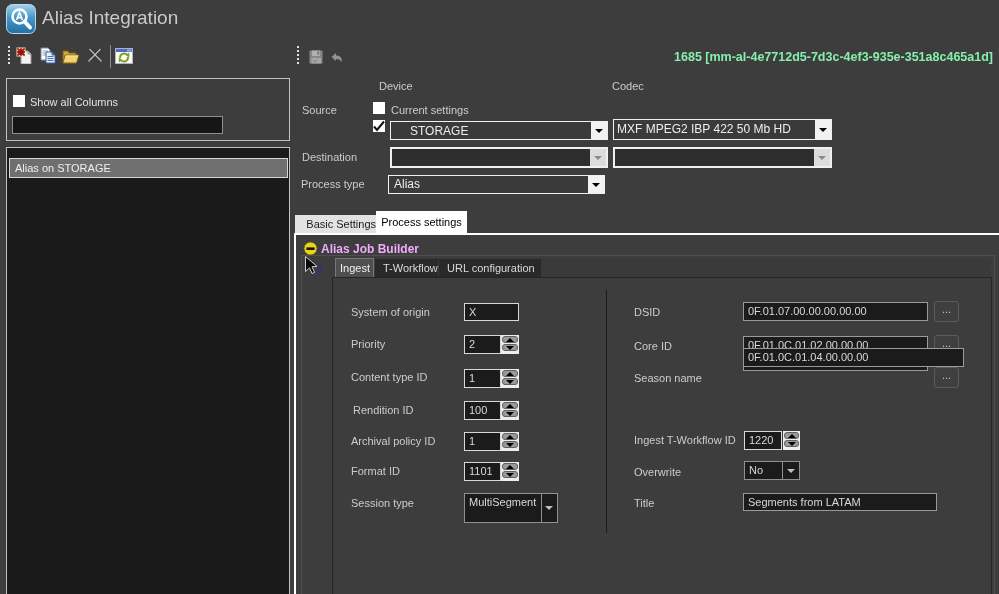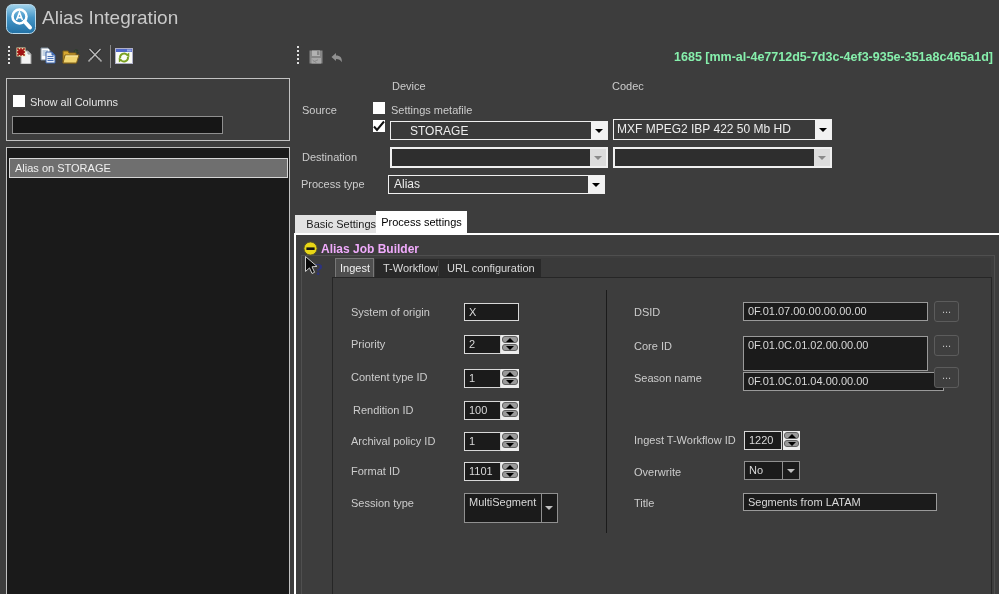--- a/index.html
+++ b/index.html
@@ -117,25 +117,25 @@
 
 <div class="abs" style="left:6px;top:78px;width:284px;height:63px;border:1px solid #c2c2c2"></div>
 <div class="cb" style="left:13px;top:95px"></div>
 <div class="lbl" style="left:30px;top:96px;color:#e2e2e2">Show all Columns</div>
 <div class="abs" style="left:12px;top:116px;width:211px;height:18px;background:#161616;border:1px solid #8f8f8f"></div>
 
 <div class="abs" style="left:6px;top:147px;width:284px;height:450px;border:1px solid #c2c2c2;background:#1a1a1a">
   <div class="abs" style="left:2px;top:10px;width:279px;height:20px;background:#6f6f6f;border:1px solid #d6d6d6;color:#f0f0f0;font-size:11px;line-height:18px;padding-left:5px">Alias on STORAGE</div>
 </div>
 
-<div class="lbl" style="left:392px;top:80px">Device</div>
+<div class="lbl" style="left:379px;top:80px">Device</div>
 <div class="lbl" style="left:612px;top:80px">Codec</div>
 <div class="lbl" style="left:302px;top:104px">Source</div>
 <div class="cb" style="left:373px;top:102px"></div>
-<div class="lbl" style="left:391px;top:104px">Settings metafile</div>
+<div class="lbl" style="left:391px;top:104px">Current settings</div>
 <div class="cb" style="left:373px;top:120px">
   <svg width="14" height="13" viewBox="0 0 14 13" style="position:absolute;left:-1px;top:0">
     <path d="M2 6.5 L5 10 L12 1.5" fill="none" stroke="#111" stroke-width="2"></path>
   </svg>
 </div>
 
 <div class="dd" style="left:390px;top:121px;width:218px;height:19px;line-height:19px;padding-left:19px">STORAGE
   <span class="ddbtn">
       <span class="tri"></span>
     </span>
@@ -262,21 +262,21 @@
 
 <div class="lbl" style="left:634px;top:306px">DSID</div>
 <div class="inp2" style="left:743px;top:302px;width:185px;height:19px;line-height:17px;border-color:#9a9a9a">0F.01.07.00.00.00.00.00</div>
 <div class="dotbtn" style="left:934px;top:301px">...</div>
 
 <div class="lbl" style="left:634px;top:340px">Core ID</div>
 <div class="inp2" style="left:743px;top:336px;width:185px;height:35px;line-height:17px;border-color:#9a9a9a">0F.01.0C.01.02.00.00.00</div>
 <div class="dotbtn" style="left:934px;top:335px">...</div>
 
 <div class="lbl" style="left:634px;top:372px">Season name</div>
-<div class="inp2" style="left:743px;top:372px;width:201px;height:19px;line-height:17px;border-color:#9a9a9a">0F.01.0C.01.04.00.00.00</div>
+<div class="inp2" style="left:743px;top:348px;width:221px;height:19px;line-height:17px;border-color:#9a9a9a">0F.01.0C.01.04.00.00.00</div>
 <div class="dotbtn" style="left:934px;top:367px">...</div>
 
 <div class="lbl" style="left:634px;top:434px">Ingest T-Workflow ID</div>
 <div class="inp2" style="left:744px;top:431px;width:38px;height:19px;line-height:17px;border-color:#d8d8d8">1220</div>
 <div class="spinbtns" style="left:783px;top:431px;width:17px;height:19px">
   <div class="b" style="height:7px">
       <span class="trib" style="border-bottom:4px solid #000;margin-top:-2px"></span>
     </div>
   <div class="b" style="height:7px;margin-top:1px">
       <span class="trib" style="border-top:4px solid #000;margin-top:-2px"></span>

